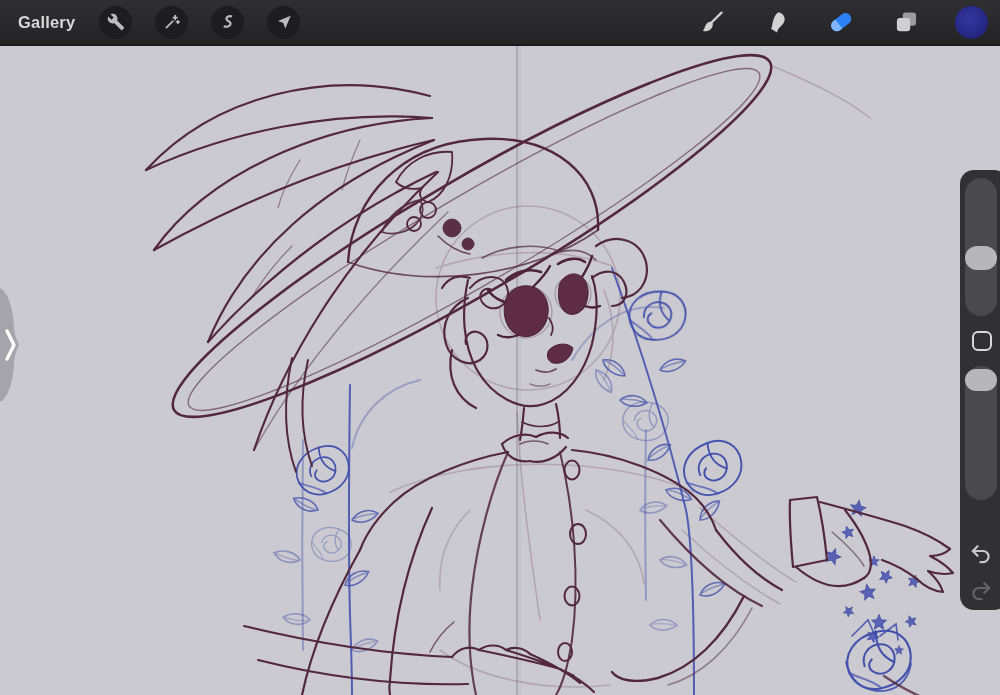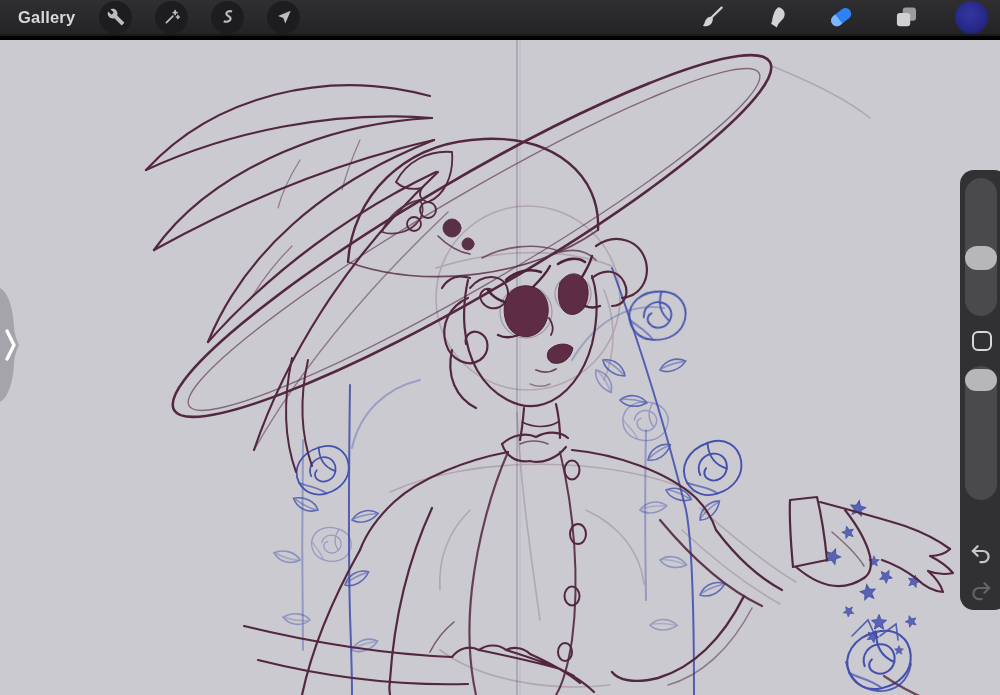--- a/index.html
+++ b/index.html
@@ -1,20 +1,20 @@
 <!DOCTYPE html>
 <html><head>
 <meta charset="utf-8">
 <style>
   html,body{margin:0;padding:0;background:#000;}
   body{width:1000px;height:695px;position:relative;overflow:hidden;
        font-family:"Liberation Sans", sans-serif;-webkit-font-smoothing:antialiased;}
 
   
-  .topbar{position:absolute;top:0;left:0;width:1000px;height:36px;box-sizing:border-box;
+  .topbar{position:absolute;top:0;left:0;width:1000px;height:46px;box-sizing:border-box;
           background:linear-gradient(#2f2f31,#242427);border-bottom:2px solid #19191a;
           display:flex;align-items:center;z-index:10;}
   .gallery-label{color:#d7d7d8;font-size:16.5px;font-weight:bold;margin:0 8px 0 18px;letter-spacing:.2px;}
   .tb-left{display:flex;align-items:center;gap:23px;margin-left:16px;}
   .circ-btn{width:33px;height:33px;border-radius:50%;background:#1d1d1f;border:none;padding:0;
             display:flex;align-items:center;justify-content:center;cursor:pointer;}
   .circ-btn svg{display:block;}
   .tb-right{margin-left:auto;display:flex;align-items:center;gap:31px;padding-right:12px;}
   .tool-btn{width:34px;height:34px;background:transparent;border:none;padding:0;
             display:flex;align-items:center;justify-content:center;cursor:pointer;}

